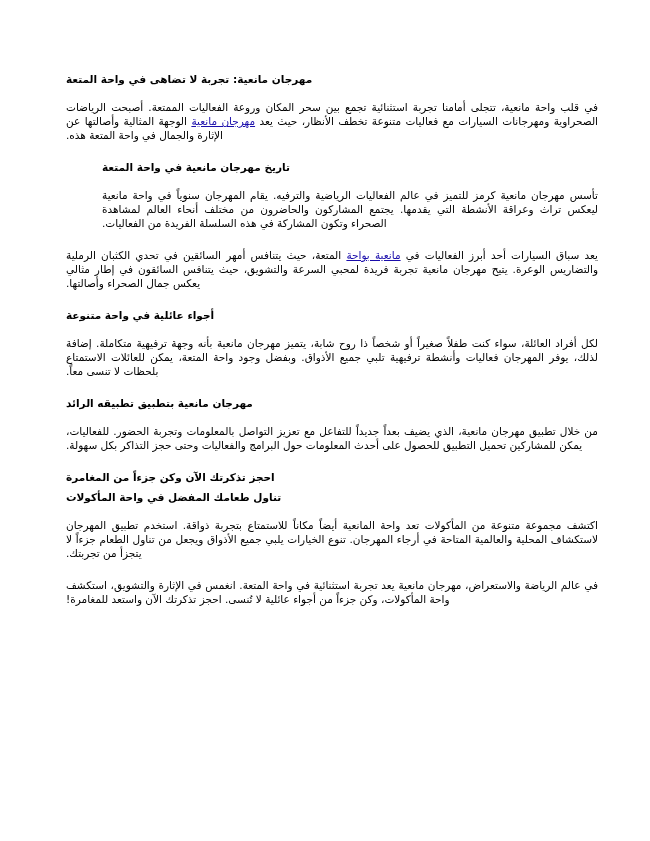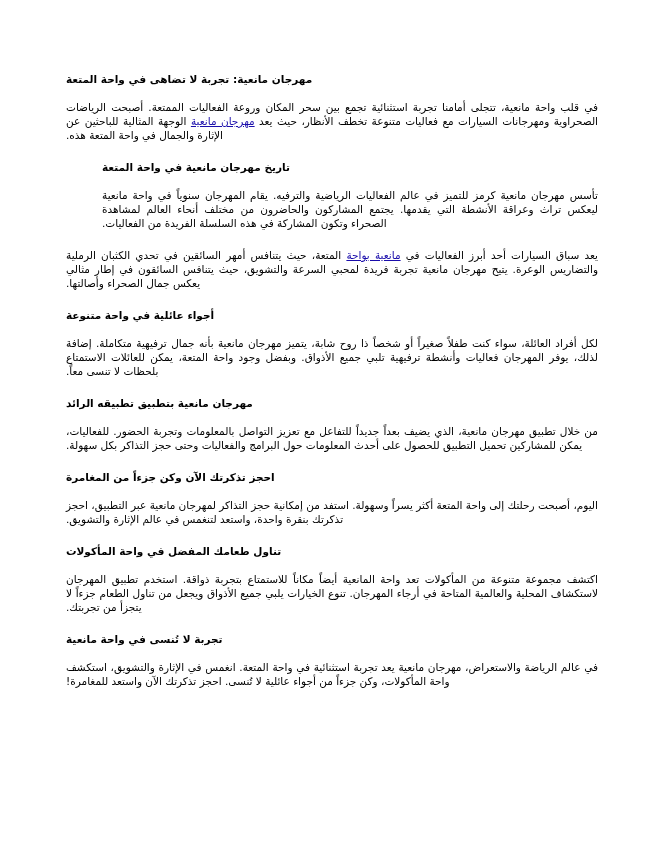--- a/index.html
+++ b/index.html
@@ -57,50 +57,48 @@
     .s7 { margin-top: 6px; }
     .s8 { margin-top: 6px; }
   </style>
 </head>
 <body>
 
 <div class="page">
 
   <section class="section s1">
     <h2 class="heading">مهرجان مانعية: تجربة لا تضاهى في واحة المتعة</h2>
-    <p class="body"><span>في قلب واحة مانعية، تتجلى أمامنا تجربة استثنائية تجمع بين سحر المكان وروعة الفعاليات الممتعة. أصبحت الرياضات الصحراوية ومهرجانات السيارات مع فعاليات متنوعة تخطف الأنظار، حيث يعد </span><a class="inline-link" href="#">مهرجان مانعية</a><span> الوجهة المثالية للباحثين عن الإثارة والجمال في واحة المتعة هذه.</span></p>
+    <p class="body"><span>في قلب واحة مانعية، تتجلى أمامنا تجربة استثنائية تجمع بين سحر المكان وروعة الفعاليات الممتعة. أصبحت الرياضات الصحراوية ومهرجانات السيارات مع فعاليات متنوعة تخطف الأنظار، حيث يعد </span><a class="inline-link" href="#">مهرجان مانعية</a><span> الوجهة المثالية وأصالتها عن الإثارة والجمال في واحة المتعة هذه.</span></p>
   </section>
 
   <section class="section s2">
     <h2 class="heading">تاريخ مهرجان مانعية في واحة المتعة</h2>
     <p class="body">تأسس مهرجان مانعية كرمز للتميز في عالم الفعاليات الرياضية والترفيه. يقام المهرجان سنوياً في واحة مانعية ليعكس تراث وعراقة الأنشطة التي يقدمها. يجتمع المشاركون والحاضرون من مختلف أنحاء العالم لمشاهدة الصحراء وتكون المشاركة في هذه السلسلة الفريدة من الفعاليات.</p>
   </section>
 
   <section class="section s3">
     <p class="body"><span>يعد سباق السيارات أحد أبرز الفعاليات في </span><a class="inline-link" href="#">مانعية بواحة</a><span> المتعة، حيث يتنافس أمهر السائقين في تحدي الكثبان الرملية والتضاريس الوعرة. يتيح مهرجان مانعية تجربة فريدة لمحبي السرعة والتشويق، حيث يتنافس السائقون في إطار مثالي يعكس جمال الصحراء وأصالتها.</span></p>
   </section>
 
   <section class="section s4">
     <h2 class="heading">أجواء عائلية في واحة متنوعة</h2>
-    <p class="body">لكل أفراد العائلة، سواء كنت طفلاً صغيراً أو شخصاً ذا روح شابة، يتميز مهرجان مانعية بأنه جمال ترفيهية متكاملة. إضافة لذلك، يوفر المهرجان فعاليات وأنشطة ترفيهية تلبي جميع الأذواق. وبفضل وجود واحة المتعة، يمكن للعائلات الاستمتاع بلحظات لا تنسى معاً.</p>
+    <p class="body">لكل أفراد العائلة، سواء كنت طفلاً صغيراً أو شخصاً ذا روح شابة، يتميز مهرجان مانعية بأنه وجهة ترفيهية متكاملة. إضافة لذلك، يوفر المهرجان فعاليات وأنشطة ترفيهية تلبي جميع الأذواق. وبفضل وجود واحة المتعة، يمكن للعائلات الاستمتاع بلحظات لا تنسى معاً.</p>
   </section>
 
   <section class="section s5">
     <h2 class="heading">مهرجان مانعية بتطبيق تطبيقه الرائد</h2>
     <p class="body">من خلال تطبيق مهرجان مانعية، الذي يضيف بعداً جديداً للتفاعل مع تعزيز التواصل بالمعلومات وتجربة الحضور. للفعاليات، يمكن للمشاركين تحميل التطبيق للحصول على أحدث المعلومات حول البرامج والفعاليات وحتى حجز التذاكر بكل سهولة.</p>
   </section>
 
   <section class="section s6">
     <h2 class="heading">احجز تذكرتك الآن وكن جزءاً من المغامرة</h2>
-    <p class="body">اليوم، أصبحت رحلتك إلى واحة المتعة أكثر يسراً وسهولة. استفد من إمكانية حجز التذاكر لمهرجان مانعية عبر التطبيق، احجز تذكرتك بنقرة واحدة، واستعد لتنغمس في عالم الإثارة والتشويق.</p>
   </section>
 
   <section class="section s7">
     <h2 class="heading">تناول طعامك المفضل في واحة المأكولات</h2>
     <p class="body">اكتشف مجموعة متنوعة من المأكولات تعد واحة المانعية أيضاً مكاناً للاستمتاع بتجربة ذواقة. استخدم تطبيق المهرجان لاستكشاف المحلية والعالمية المتاحة في أرجاء المهرجان. تنوع الخيارات يلبي جميع الأذواق ويجعل من تناول الطعام جزءاً لا يتجزأ من تجربتك.</p>
   </section>
 
   <section class="section s8">
-    <h2 class="heading">تجربة لا تُنسى في واحة مانعية</h2>
     <p class="body">في عالم الرياضة والاستعراض، مهرجان مانعية يعد تجربة استثنائية في واحة المتعة. انغمس في الإثارة والتشويق، استكشف واحة المأكولات، وكن جزءاً من أجواء عائلية لا تُنسى. احجز تذكرتك الآن واستعد للمغامرة!</p>
   </section>
 
 </div>
 
 </body></html>

